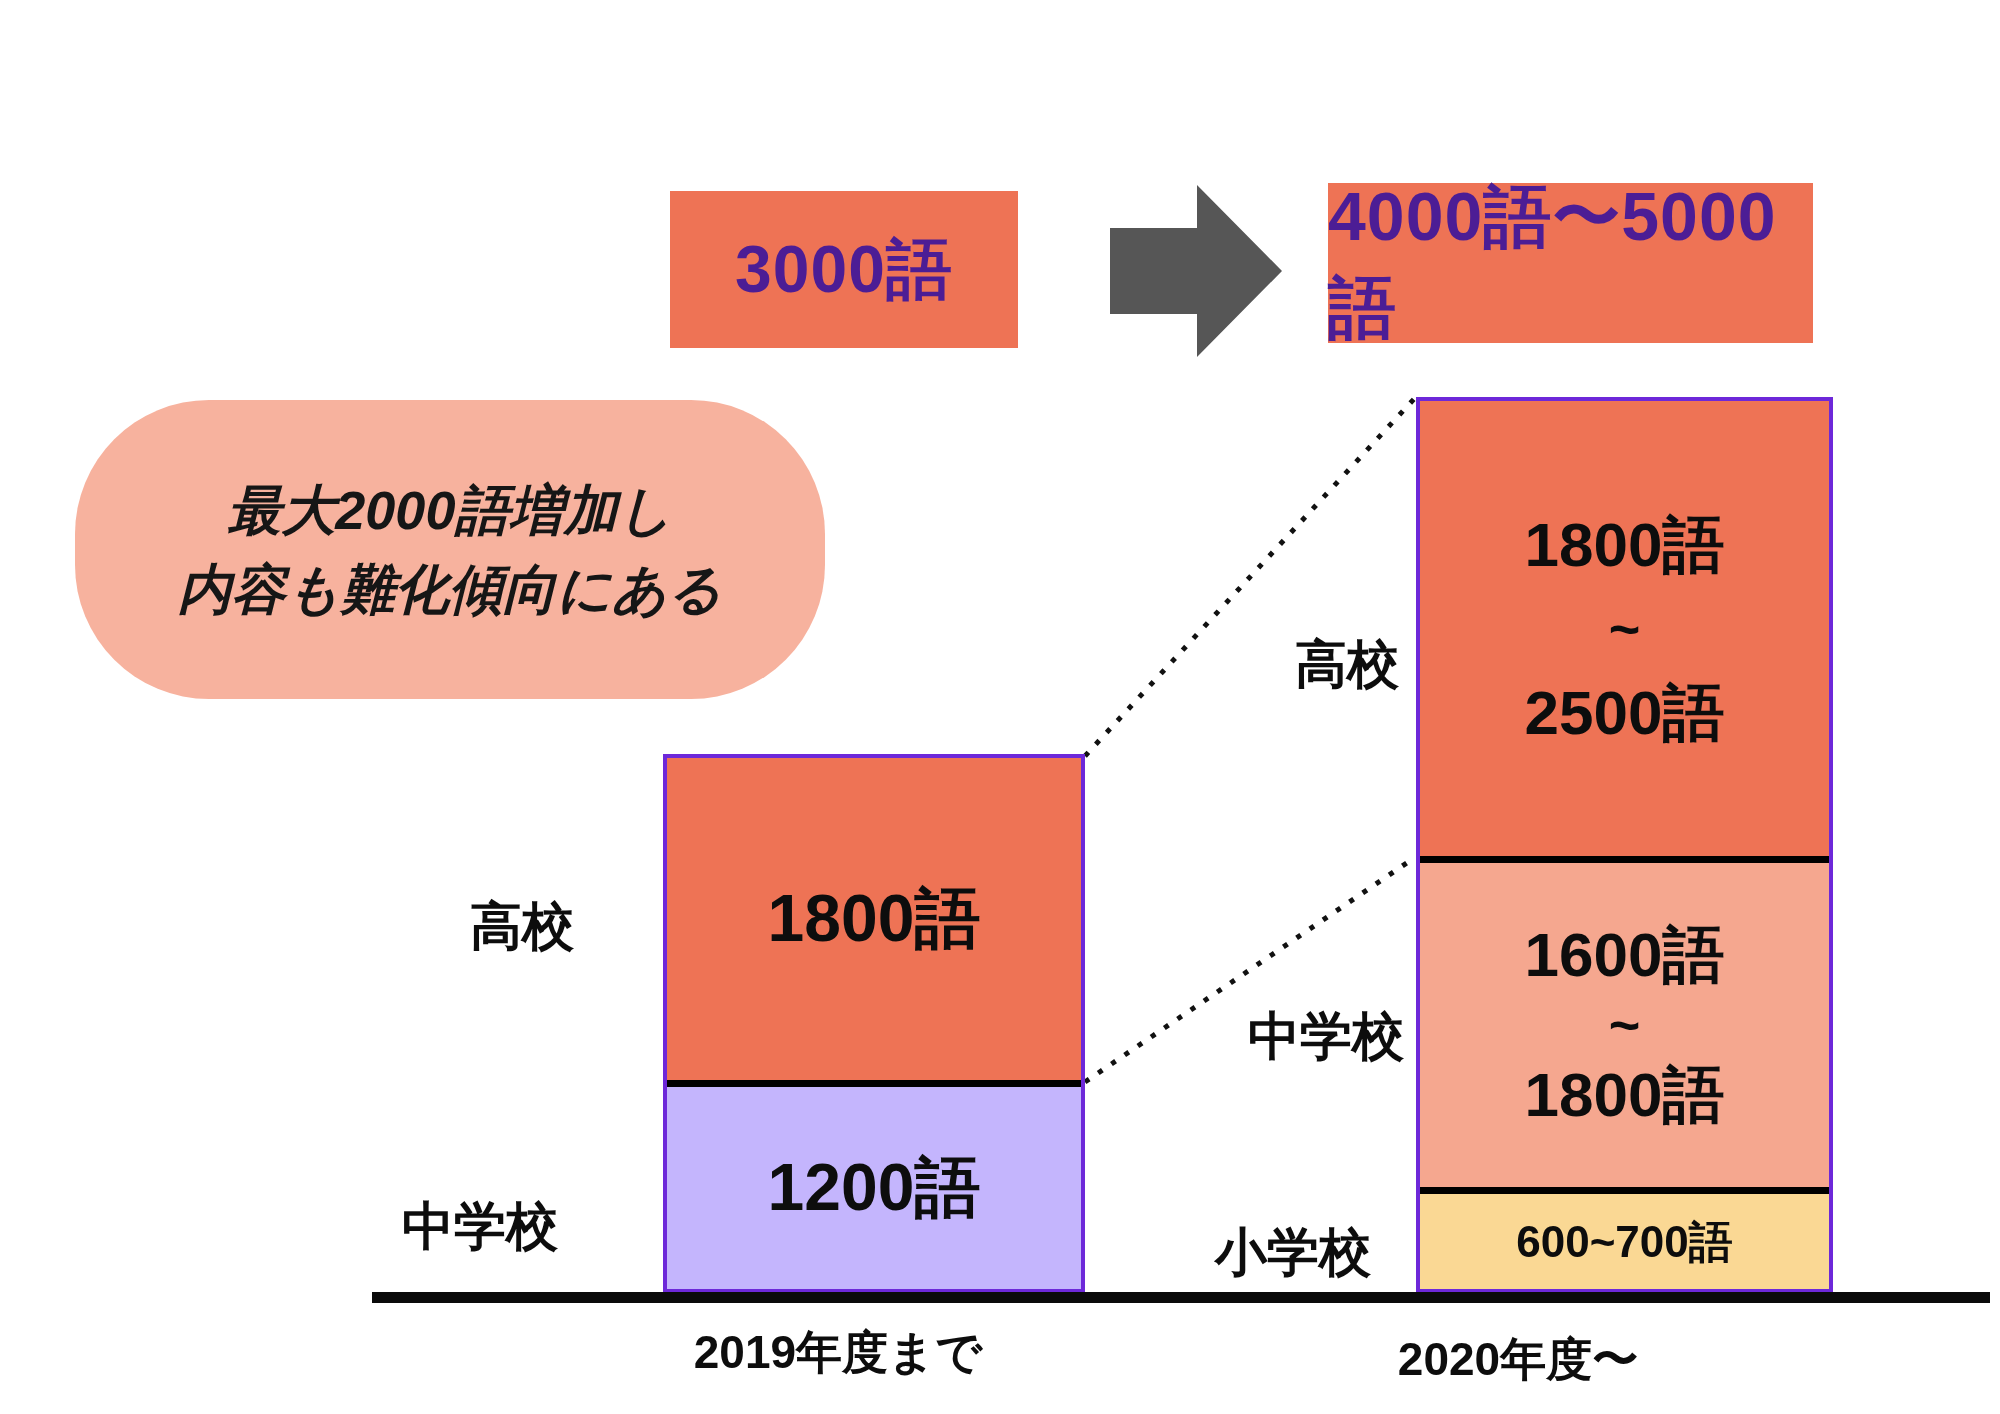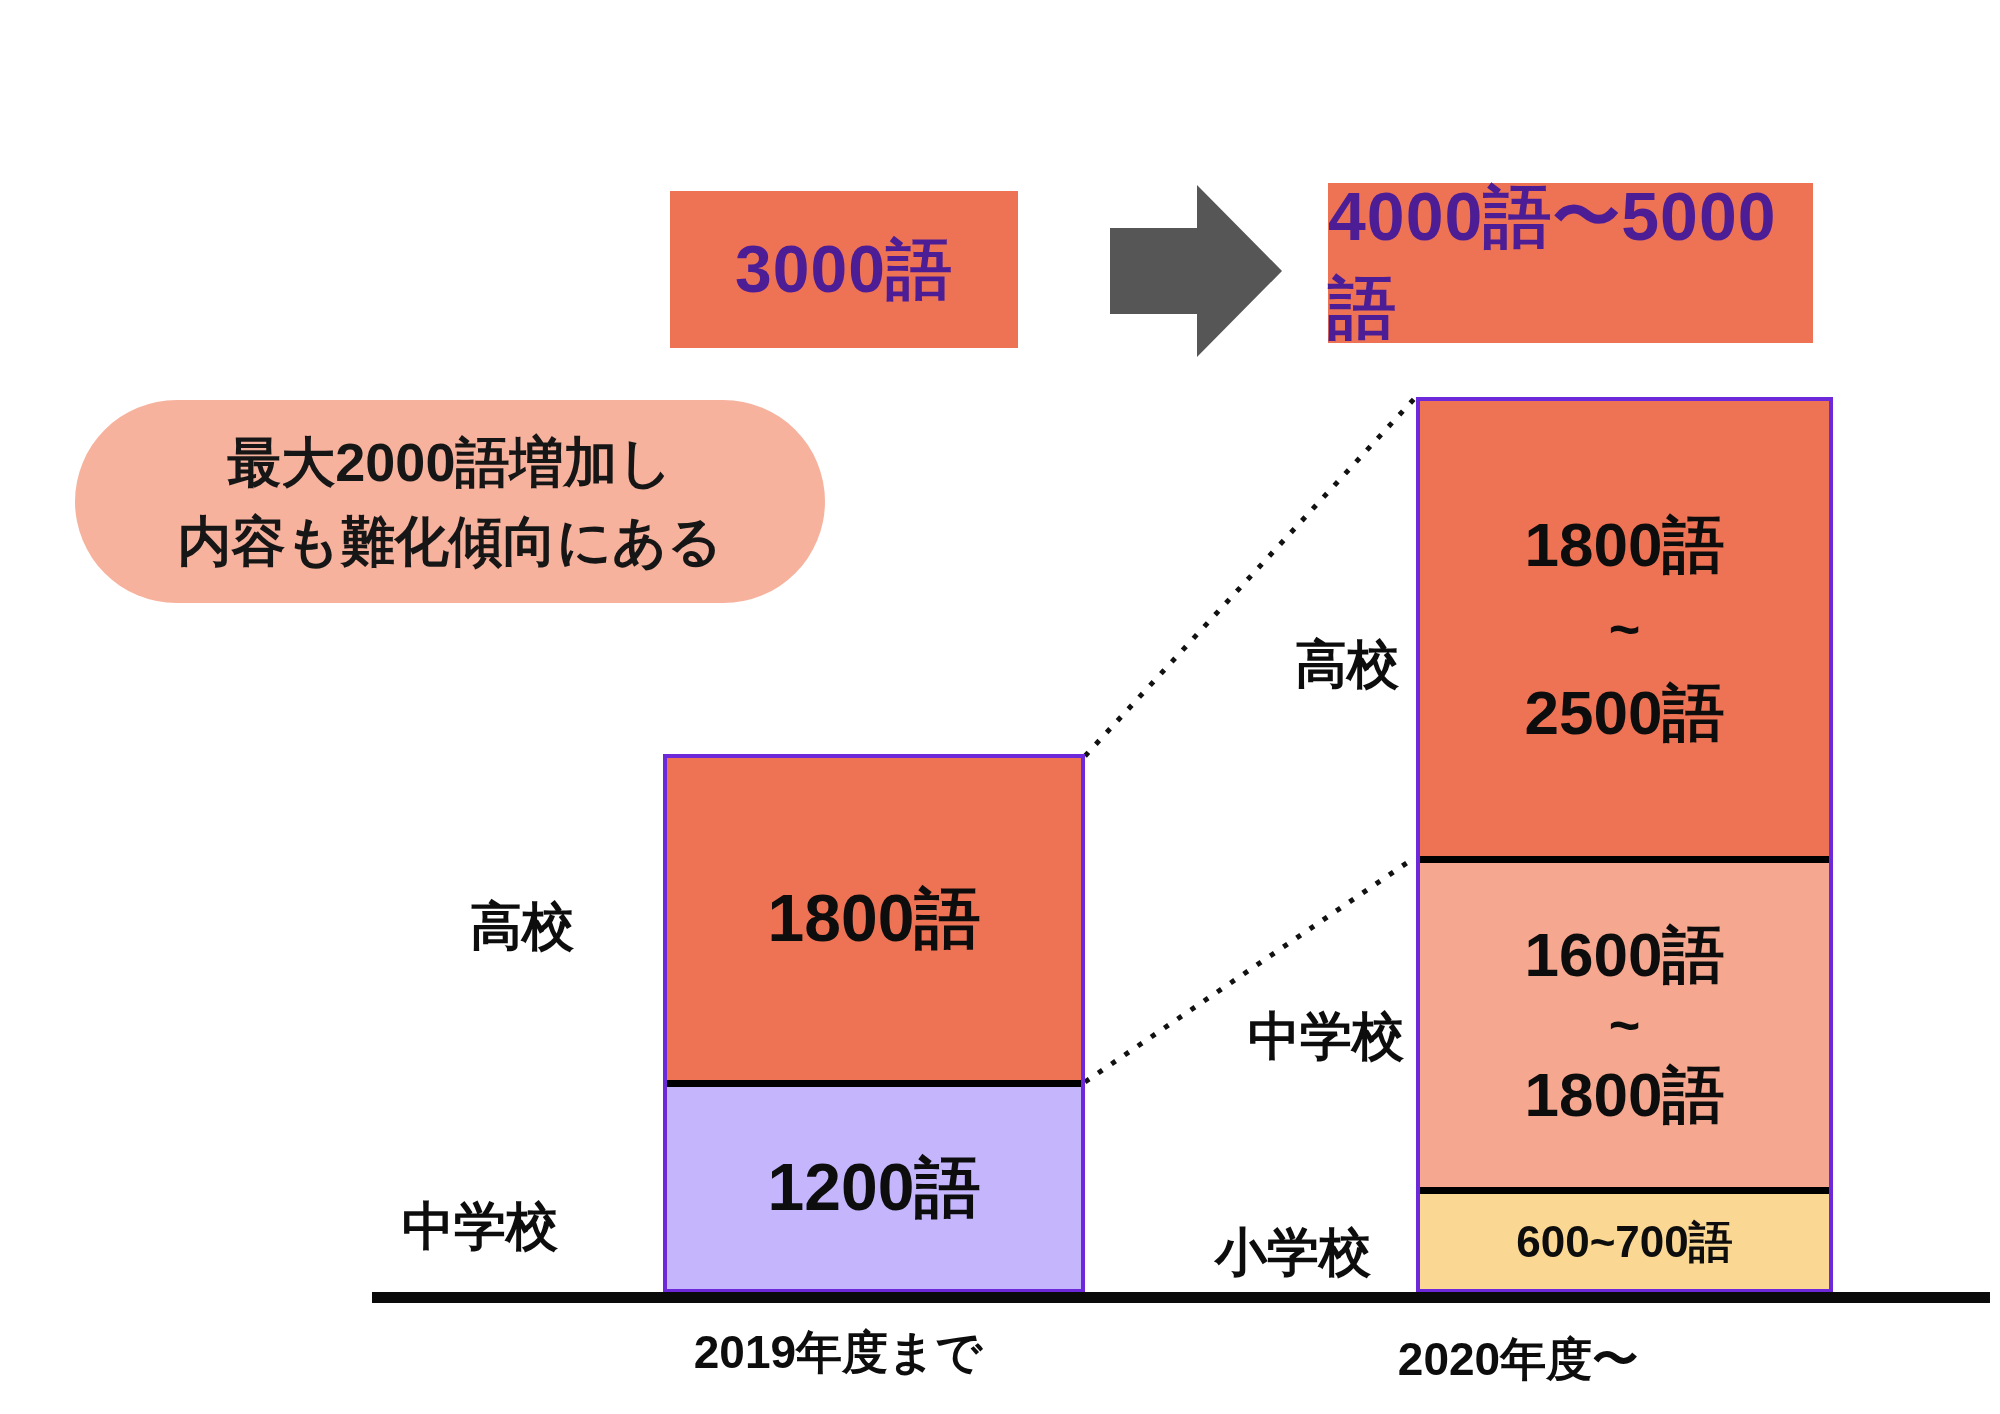--- a/index.html
+++ b/index.html
@@ -47,21 +47,21 @@
   </svg>
 
   <div class="abs topbox" style="left:670px;top:191px;width:348px;height:157px;font-size:66px;">
     <span>3000語</span>
   </div>
 
   <div class="abs topbox" style="left:1328px;top:183px;width:485px;height:160px;font-size:68px;">
     <span>4000語〜5000語</span>
   </div>
 
-  <div class="abs callout" style="left:75px;top:400px;width:750px;height:203px;">
+  <div class="abs callout" style="left:75px;top:400px;width:750px;height:299px;font-style:italic;">
     <div>最大2000語増加し</div>
     <div>内容も難化傾向にある</div>
   </div>
 
   <div class="abs bar" style="left:663px;top:754px;width:422px;height:539px;">
     <div class="sec" style="height:322px;background:#EE7355;">
       <div class="val">1800語</div>
     </div>
     <div class="sec divided" style="height:209px;background:#c4b5fd;">
       <div class="val">1200語</div>

